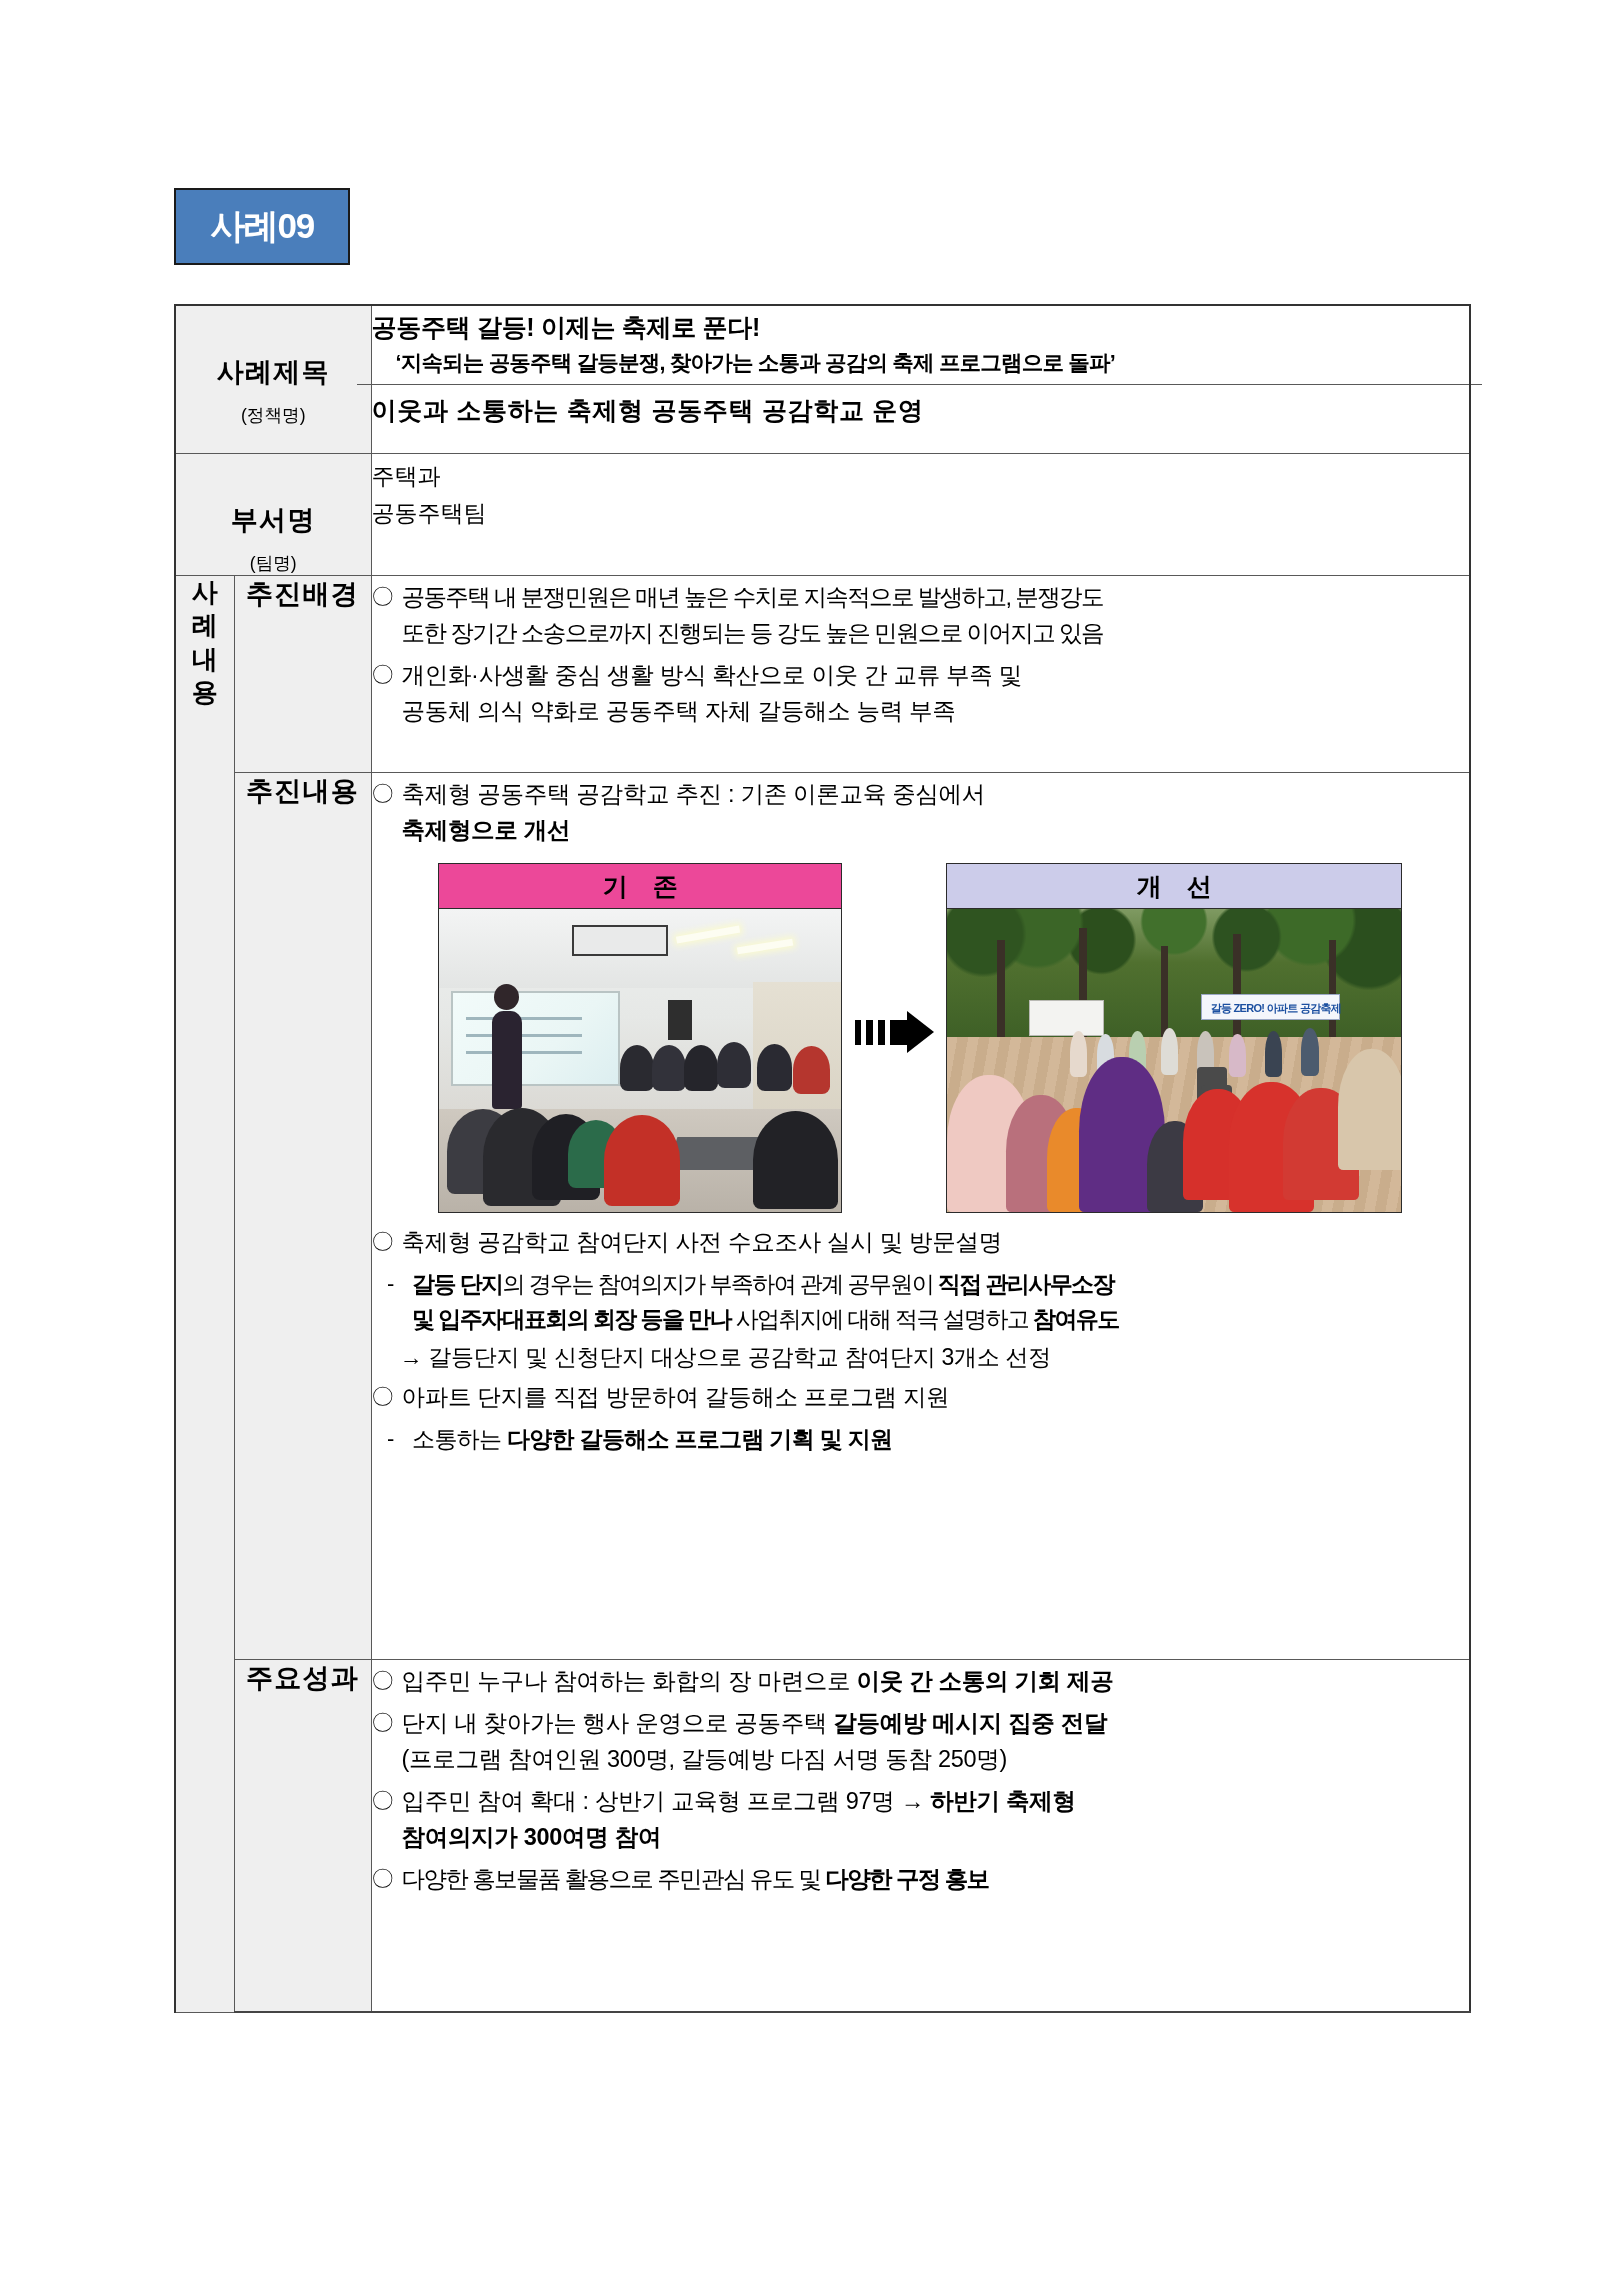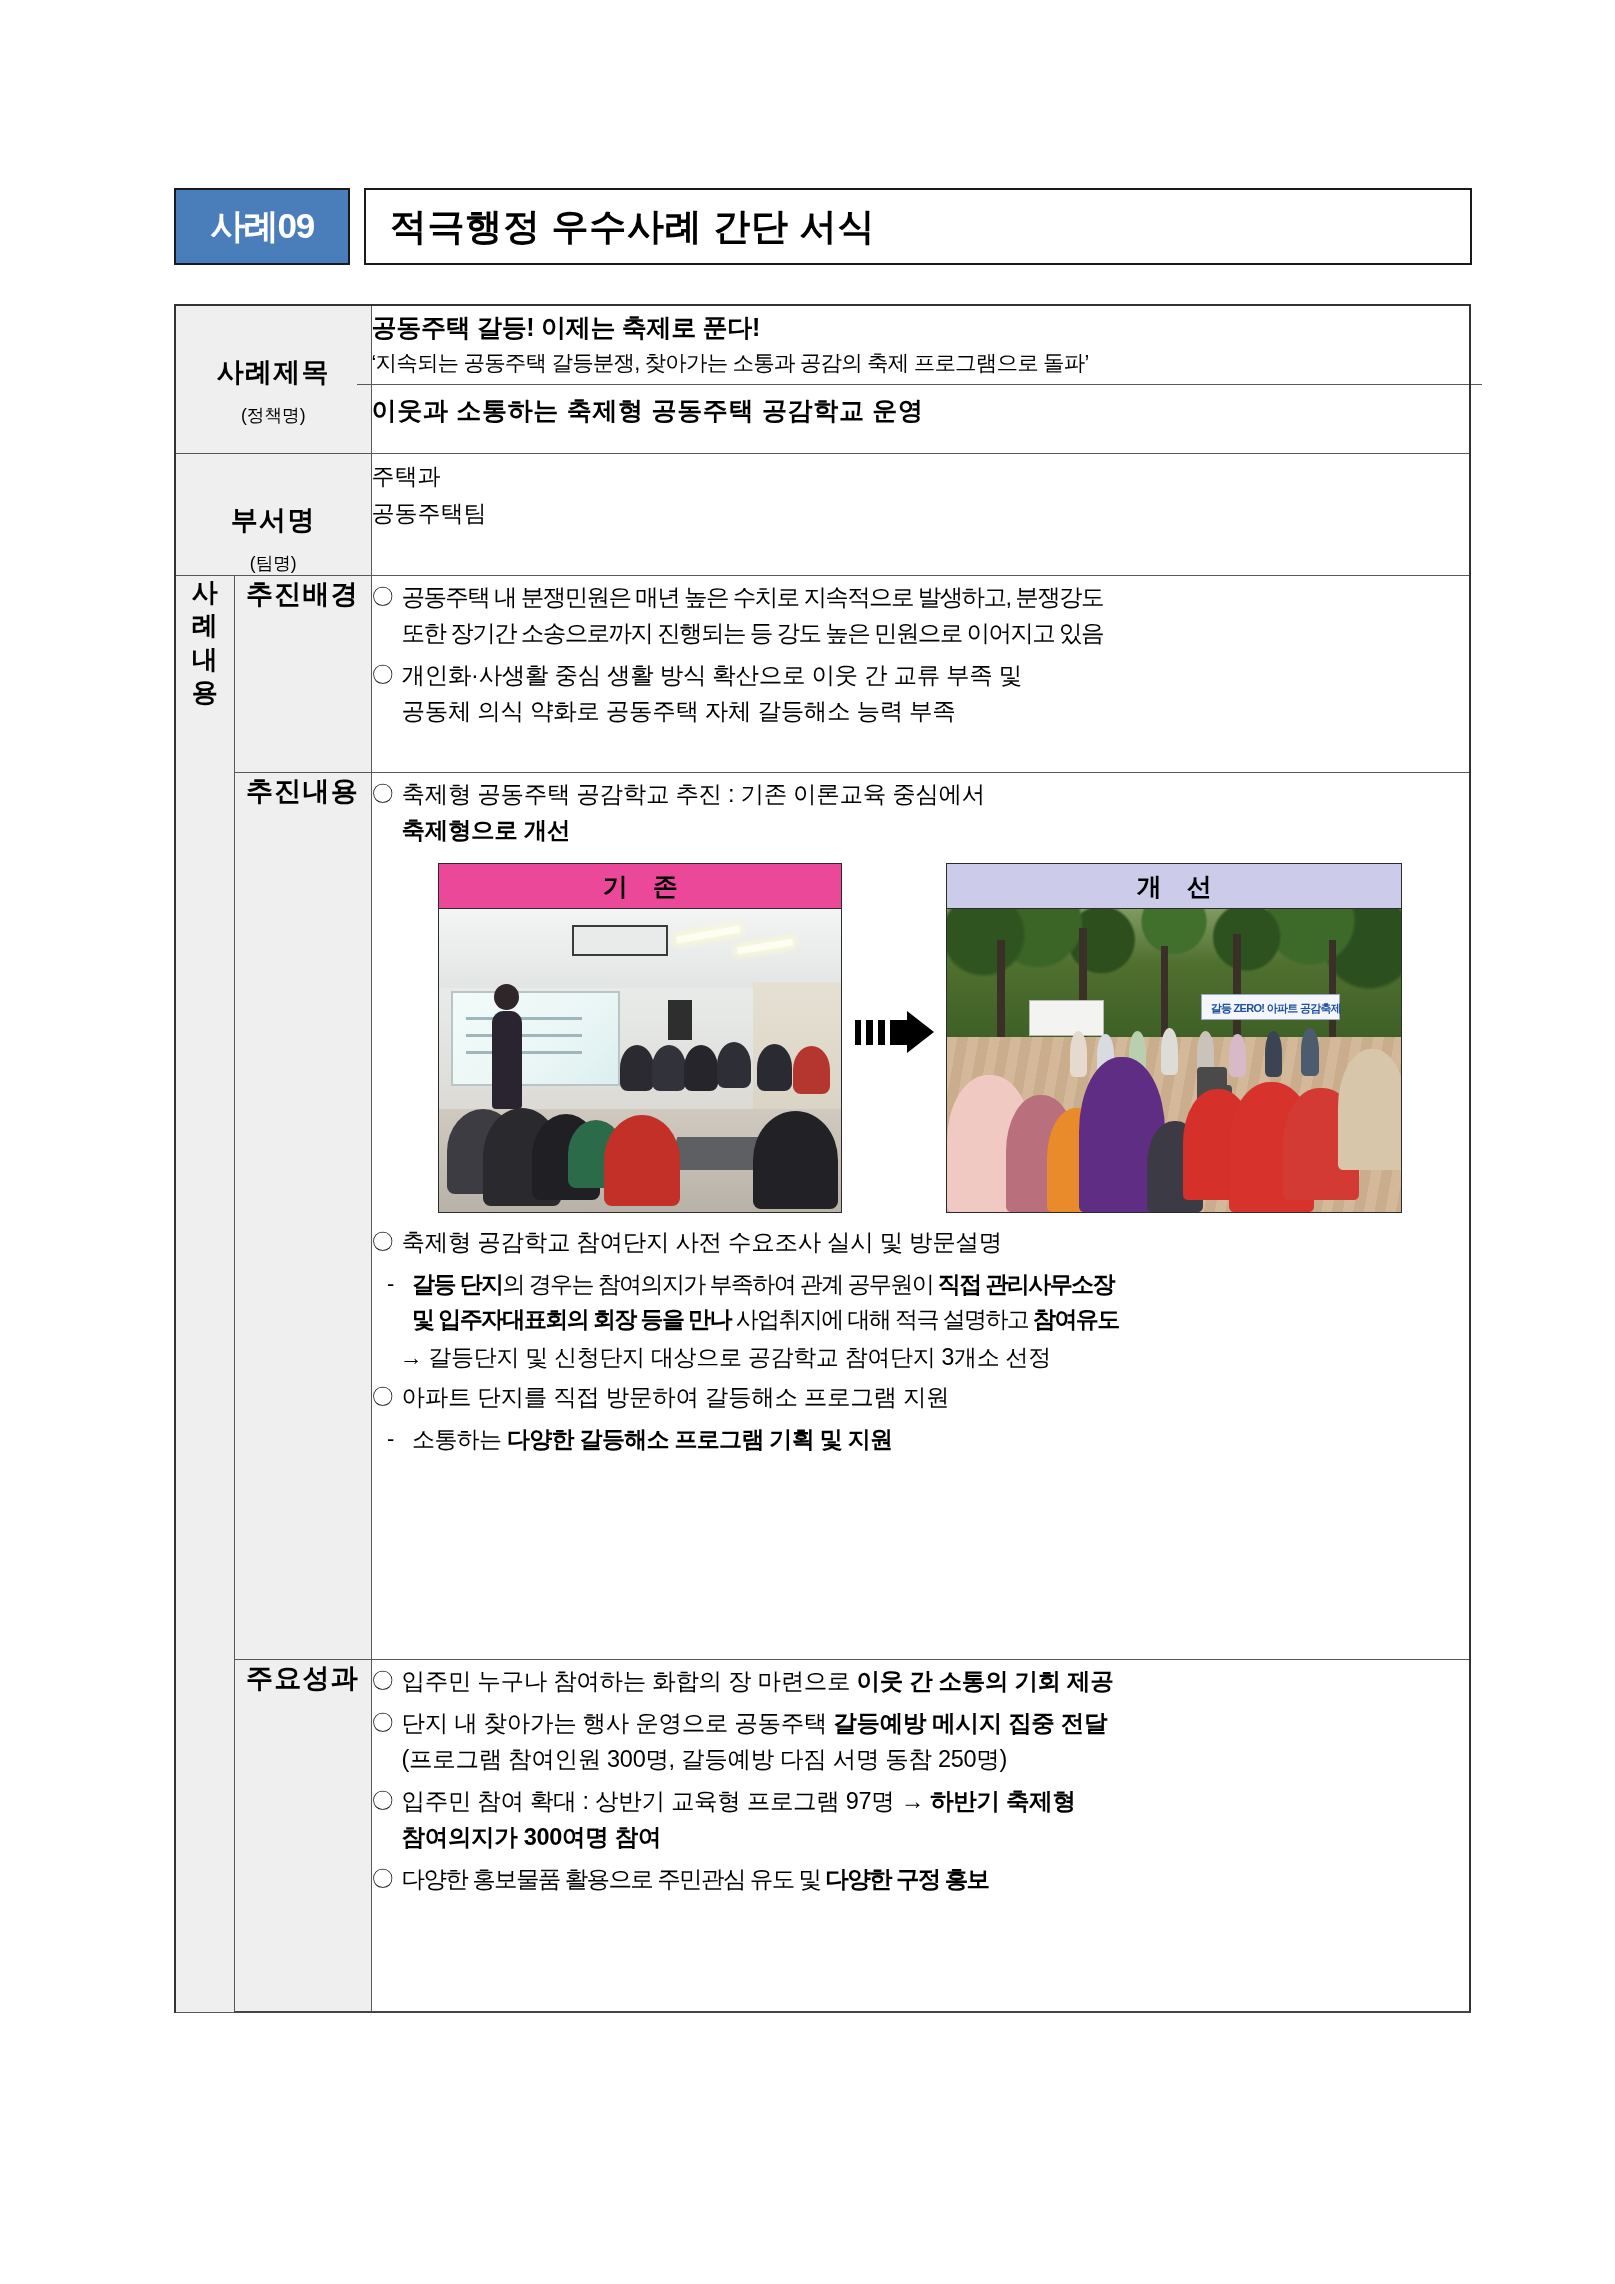--- a/index.html
+++ b/index.html
@@ -119,23 +119,24 @@
   
   .t-bold { font-weight: bold; }
   .title-line-1 {
     font-size: 25px;
     font-weight: bold;
     letter-spacing: -0.3px;
     margin: 5.2px 0 3.9px 0;
   }
   .title-line-2 {
     font-size: 21.5px;
-    font-weight: normal;
+    font-weight: bold;
     letter-spacing: -0.8px;
     margin: 0 0 6.5px 0;
+    padding-left: 24px;
   }
   .title-line-3 {
     font-size: 25px;
     font-weight: bold;
     letter-spacing: 0.7px;
     margin: 9px 0 9px 0;
   }
   .dept-line {
     font-size: 23px;
     letter-spacing: 0;
@@ -307,23 +308,20 @@
   .blur { filter: blur(0.4px); }
 </style>
 </head>
 <body>
 
 <div class="page">
 
   <div class="header-row">
     <div class="case-badge">
       <span>사례09</span>
-    </div>
-    <div class="header-title-box">
-      <span class="title-text">적극행정 우수사례 간단 서식</span>
     </div>
   </div>
 
   <table class="main-table">
     <colgroup>
       <col style="width:59px">
       <col style="width:137px">
       <col>
     </colgroup>
 

